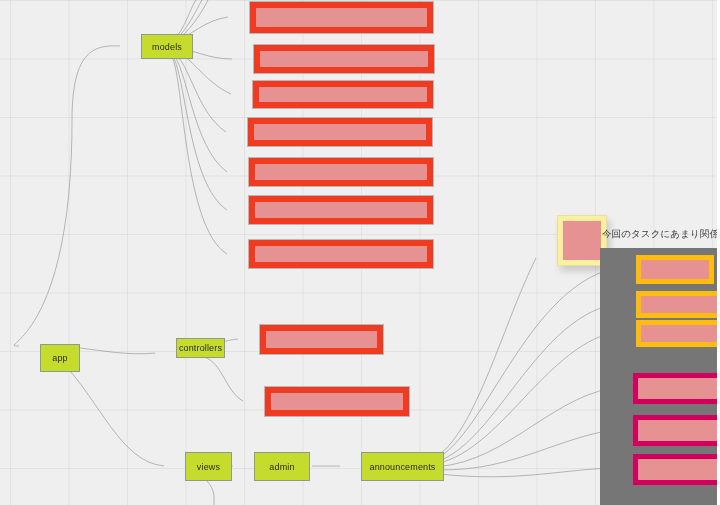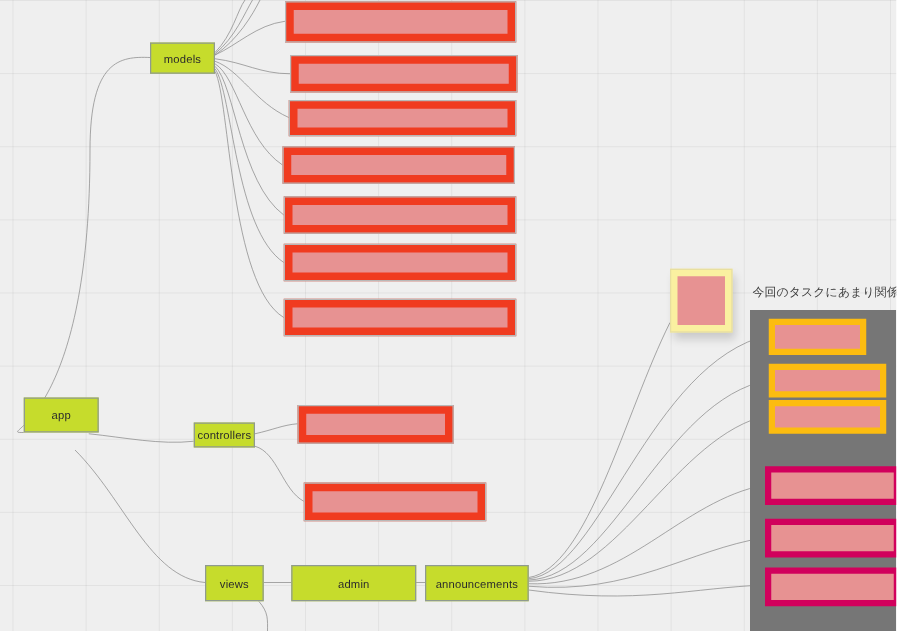--- a/index.html
+++ b/index.html
@@ -33,20 +33,21 @@
   #edge-layer {
     position: absolute;
     top: 0; left: 0;
     width: 720px; height: 505px;
     z-index: 2;
     pointer-events: none;
   }
   .node {
     position: absolute;
     z-index: 5;
+    margin-left: 21px;
   }
   
   .node-green {
     background: #c6dc2c;
     border: 1px solid #8f9a8f;
     display: flex;
     align-items: center;
     justify-content: center;
     color: #2b2b2b;
     font-size: 9px;
@@ -128,30 +129,30 @@
       <path d="M 423,465 C 495,465 540,348 615,332" fill="none" stroke="#8a8a8a" stroke-width="0.7" opacity="0.85"></path>
       <path d="M 423,467 C 500,470 545,400 612,388" fill="none" stroke="#8a8a8a" stroke-width="0.7" opacity="0.85"></path>
       <path d="M 423,469 C 505,476 550,440 612,430" fill="none" stroke="#8a8a8a" stroke-width="0.7" opacity="0.85"></path>
       <path d="M 423,472 C 510,484 555,470 612,468" fill="none" stroke="#8a8a8a" stroke-width="0.7" opacity="0.85"></path>
     </svg>
 
   <div id="node-layer">
       <div class="node node-green" style="left: 120px; top: 34px; width: 52px; height: 25px;">
         <span>models</span>
       </div>
-      <div class="node node-green" style="left: 19px; top: 318px; width: 60px; height: 28px;">
+      <div class="node node-green" style="left: 19px; top: 344px; width: 40px; height: 28px;">
         <span>app</span>
       </div>
       <div class="node node-green" style="left: 155px; top: 338px; width: 49px; height: 20px;">
         <span>controllers</span>
       </div>
       <div class="node node-green" style="left: 164px; top: 452px; width: 47px; height: 29px;">
         <span>views</span>
       </div>
-      <div class="node node-green" style="left: 233px; top: 452px; width: 100px; height: 29px;">
+      <div class="node node-green" style="left: 233px; top: 452px; width: 56px; height: 29px;">
         <span>admin</span>
       </div>
       <div class="node node-green" style="left: 340px; top: 452px; width: 83px; height: 29px; text-align: center;">
         <span>announcements</span>
       </div>
       <div class="node node-red" style="left: 228px; top: 1px; width: 185px; height: 33px;">
         <div class="inner"></div>
       </div>
       <div class="node node-red" style="left: 232px; top: 44px; width: 182px; height: 30px;">
         <div class="inner"></div>

